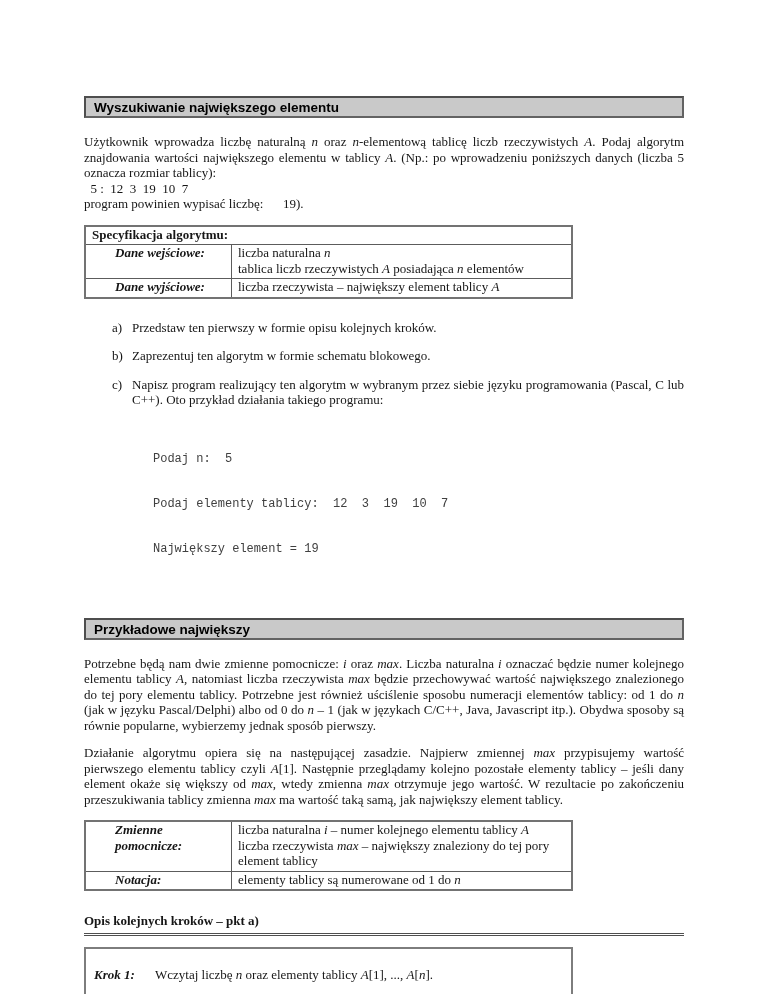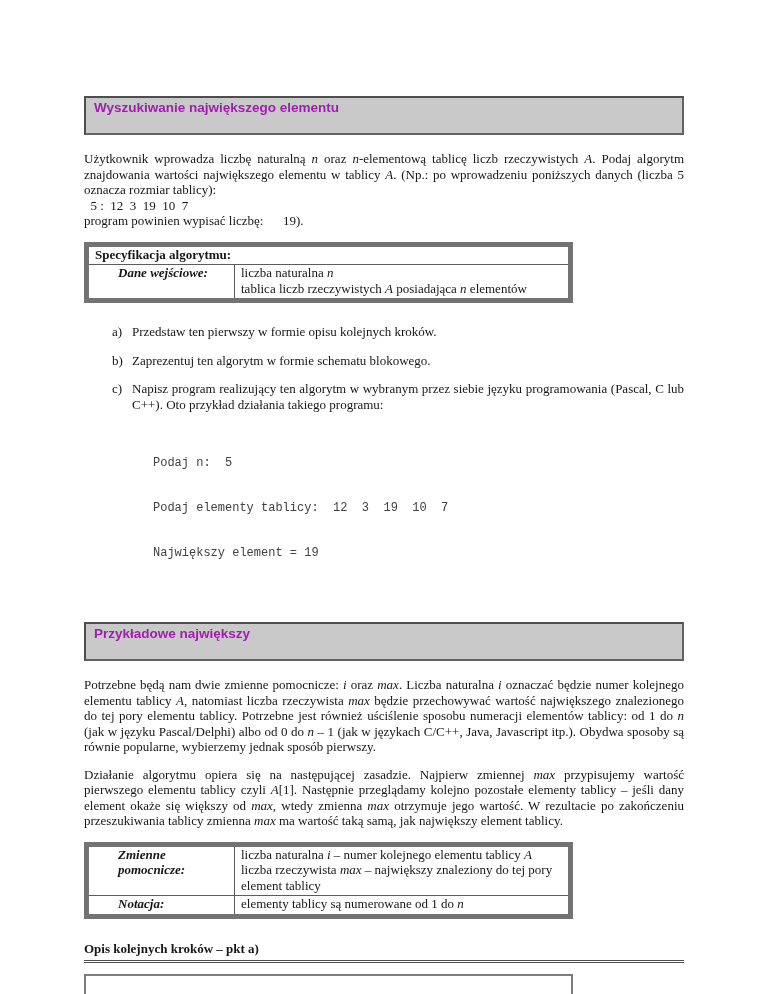--- a/index.html
+++ b/index.html
@@ -10,34 +10,34 @@
     padding:96px 84px 30px 84px;
     font-family:"Liberation Serif", serif;
     font-size:13px; line-height:15.5px;
     color:#161616;
   }
   .section-bar {
     box-sizing:border-box;
     background:#c9c9c9;
     border:2px solid #636363;
     border-top-color:#4e4e4e; border-left-color:#4e4e4e;
-    padding:2px 8px 17px 8px;
+    padding:2px 8px 0 8px;
     font-family:"Liberation Sans", sans-serif;
     font-weight:bold; font-size:13.5px; line-height:16px;
-    color:#a21caf;
+    color:#000000;
   }
   .bar-1 { margin-bottom:16px; }
   .bar-2 { margin-top:31px; margin-bottom:16px; }
   .para { margin:0; text-align:justify;font-family:Liberation Serif, serif; }
   .pre-line { white-space:pre; }
   .doc-table {
     border-collapse:collapse;
     width:489px;
     margin-top:13px;
-    border:5px solid #737373;
+    border:2px solid #737373;
   }
   .doc-table td {
     border:1px solid #5c5c5c;
     padding:0 6px 2px 6px;
     vertical-align:top;
     font-size:13px; line-height:15.5px;
   }
   .doc-table td.t-head { font-weight:bold; }
   .doc-table td.t-label { width:110px; font-weight:bold; font-style:italic;padding-left:29px; }
   .tasks { margin-top:21px; }
@@ -86,20 +86,24 @@
 
   <table class="doc-table">
     <tbody>
         <tr>
       <td colspan="2" class="t-head">Specyfikacja algorytmu:</td>
     </tr>
     <tr>
       <td class="t-label">Dane wejściowe:</td>
       <td>liczba naturalna <i>n</i><br>tablica liczb rzeczywistych <i>A</i> posiadająca <i>n</i> elementów</td>
     </tr>
+    <tr>
+      <td class="t-label">Dane wyjściowe:</td>
+      <td>liczba rzeczywista – największy element tablicy <i>A</i></td>
+    </tr>
   </tbody>
     </table>
 
   <div class="tasks">
     <div class="task">
       <span class="marker">a)</span>
       <span class="text">Przedstaw ten pierwszy w formie opisu kolejnych kroków.</span>
     </div>
     <div class="task">
       <span class="marker">b)</span>

